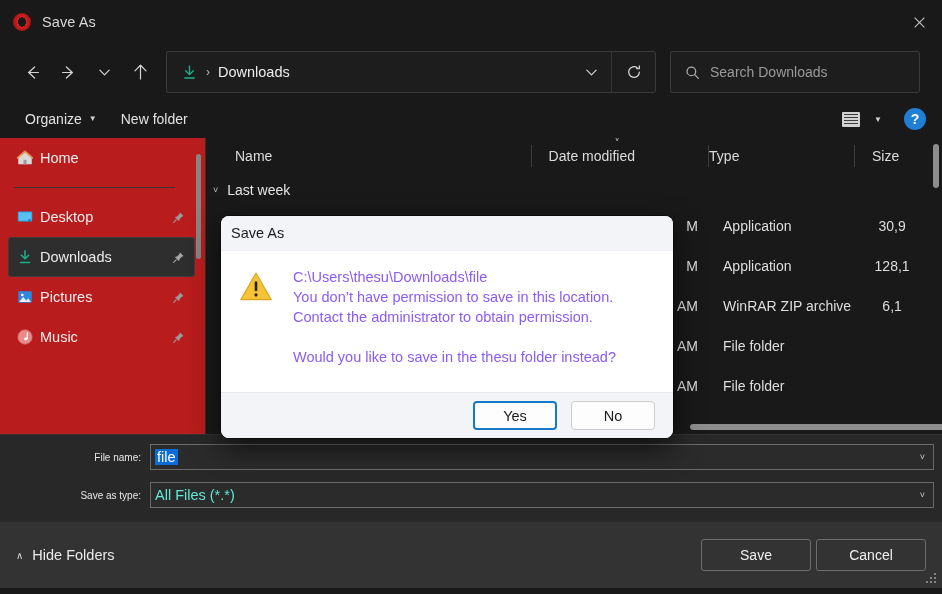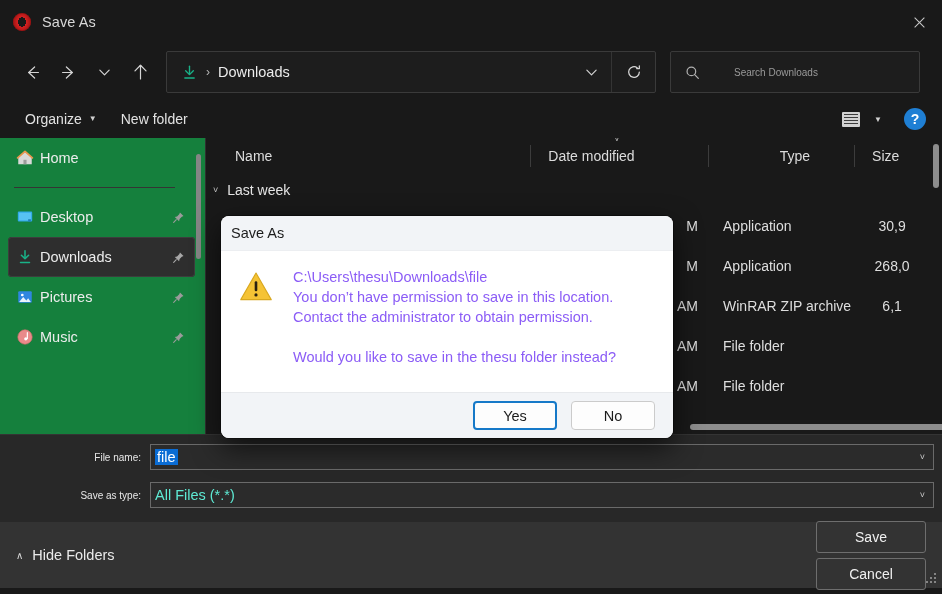--- a/index.html
+++ b/index.html
@@ -62,21 +62,21 @@
   }
   .refresh-btn svg { width: 16px; height: 16px; }
 
   .searchbox {
     width: 250px; height: 42px; margin-left: 14px;
     border: 1px solid #3a3a3a; background: #1d1d1d;
     display: flex; align-items: center; border-radius: 2px;
   }
   .searchbox .si { margin: 0 10px 0 14px; color: #b0b0b0; display: flex; }
   .searchbox .si svg { width: 15px; height: 15px; }
-  .search-ph { font-size: 10px; color: #9a9a9a; margin-left: 24px; }
+  .search-ph { font-size: 14px; color: #9a9a9a; }
 
   
   .cmdbar {
     height: 38px; display: flex; align-items: center; padding: 0 16px;
     position: relative;
   }
   .cmd-item {
     font-size: 14px; color: #e2e2e2; display: flex; align-items: center;
     padding: 5px 9px; border-radius: 4px; margin-right: 6px;
   }
@@ -89,21 +89,21 @@
   .help-btn {
     width: 22px; height: 22px; border-radius: 50%; background: #1f7fd4;
     color: #fff; font-size: 14px; font-weight: bold;
     display: flex; align-items: center; justify-content: center; margin-left: 18px;
   }
 
   
   .main { display: flex; height: 296px; position: relative; }
 
   
-  .sidebar { width: 205px; position: relative; overflow: hidden; background: #15803d; }
+  .sidebar { width: 205px; position: relative; overflow: hidden; background: #b91c1c; }
   .side-item {
     height: 40px; display: flex; align-items: center;
     margin: 0 10px 0 8px; padding-left: 32px; border-radius: 4px; position: relative;
   }
   .side-item.selected { background: #2e2e2e; box-shadow: inset 0 0 0 1px #3d3d3d; }
   .side-ico { position: absolute; left: 7px; width: 20px; height: 20px;
     display: flex; align-items: center; justify-content: center; }
   .side-ico svg { width: 18px; height: 18px; }
   .side-label { font-size: 14.5px; color: #ececec; }
   .pin { position: absolute; right: 10px; color: #9b9b9b; display: flex; }
@@ -115,21 +115,21 @@
   }
 
   
   .filepane { flex: 1; position: relative; overflow: hidden; }
   .colheader { display: flex; height: 36px; align-items: center; position: relative; }
   .col { font-size: 14px; color: #dcdcdc; position: relative; height: 36px;
     display: flex; align-items: center; }
   .col .sep { position: absolute; left: 0; top: 7px; bottom: 7px; width: 1px; background: #3c3c3c; }
   .col-name { width: 334px; padding-left: 30px; }
   .col-date { width: 182px; padding-left: 18px; }
-  .col-type { width: 150px; padding-left: 28px; justify-content: center; }
+  .col-type { width: 150px; padding-left: 1px; }
   .col-size { width: 90px; padding-left: 18px; }
   .sort-chev { position: absolute; top: -4px; left: 84px; font-size: 9px; color: #c4c4c4; }
 
   .group-row { height: 32px; display: flex; align-items: center; padding-left: 8px; }
   .group-chev { font-size: 9px; color: #c8c8c8; margin-right: 9px; }
   .group-label { font-size: 14px; color: #e4e4e4; }
 
   .frow { height: 40px; display: flex; align-items: center; font-size: 14px; color: #dedede; }
   .f-name { width: 334px; padding-left: 30px; }
   .f-date { width: 182px; padding-left: 18px; text-align: right; padding-right: 10px; }
@@ -155,21 +155,21 @@
   }
   .frm-value { font-size: 14.5px; color: #5eead4; }
   .frm-value.selected { background: #0a6cd4; color: #ffffff; padding: 0 2px; }
   .frm-chev { position: absolute; right: 8px; font-size: 9px; color: #cfcfcf; }
 
   
   .footer { height: 66px; background: #333333; display: flex; align-items: center;
     padding: 0 16px; position: relative; }
   .hide-folders { display: flex; align-items: center; font-size: 14.5px; color: #eaeaea; }
   .hf-chev { font-size: 10px; margin-right: 9px; color: #d8d8d8; }
-  .footer-btns { margin-left: auto; display: flex; gap: 5px; flex-direction: column; }
+  .footer-btns { margin-left: auto; display: flex; gap: 5px; }
   .fbtn {
     width: 110px; height: 32px; border: 1px solid #6e6e6e; background: #333333;
     color: #f0f0f0; font-size: 14px; border-radius: 3px;
     display: flex; align-items: center; justify-content: center;
     font-family: "Liberation Sans", sans-serif;
   }
   .grip { position: absolute; right: 5px; bottom: 4px; width: 11px; height: 11px; opacity: .55; }
   .grip i { position: absolute; width: 2px; height: 2px; background: #c9c9c9; }
 
   
@@ -416,21 +416,21 @@
     <div class="frow">
       <span class="f-name"></span>
       <span class="f-date">M</span>
       <span class="f-type">Application</span>
       <span class="f-size">30,9</span>
     </div>
     <div class="frow">
       <span class="f-name"></span>
       <span class="f-date">M</span>
       <span class="f-type">Application</span>
-      <span class="f-size">268,0</span>
+      <span class="f-size">128,1</span>
     </div>
     <div class="frow">
       <span class="f-name"></span>
       <span class="f-date">AM</span>
       <span class="f-type">WinRAR ZIP archive</span>
       <span class="f-size">6,1</span>
     </div>
     <div class="frow">
       <span class="f-name"></span>
       <span class="f-date">AM</span>

